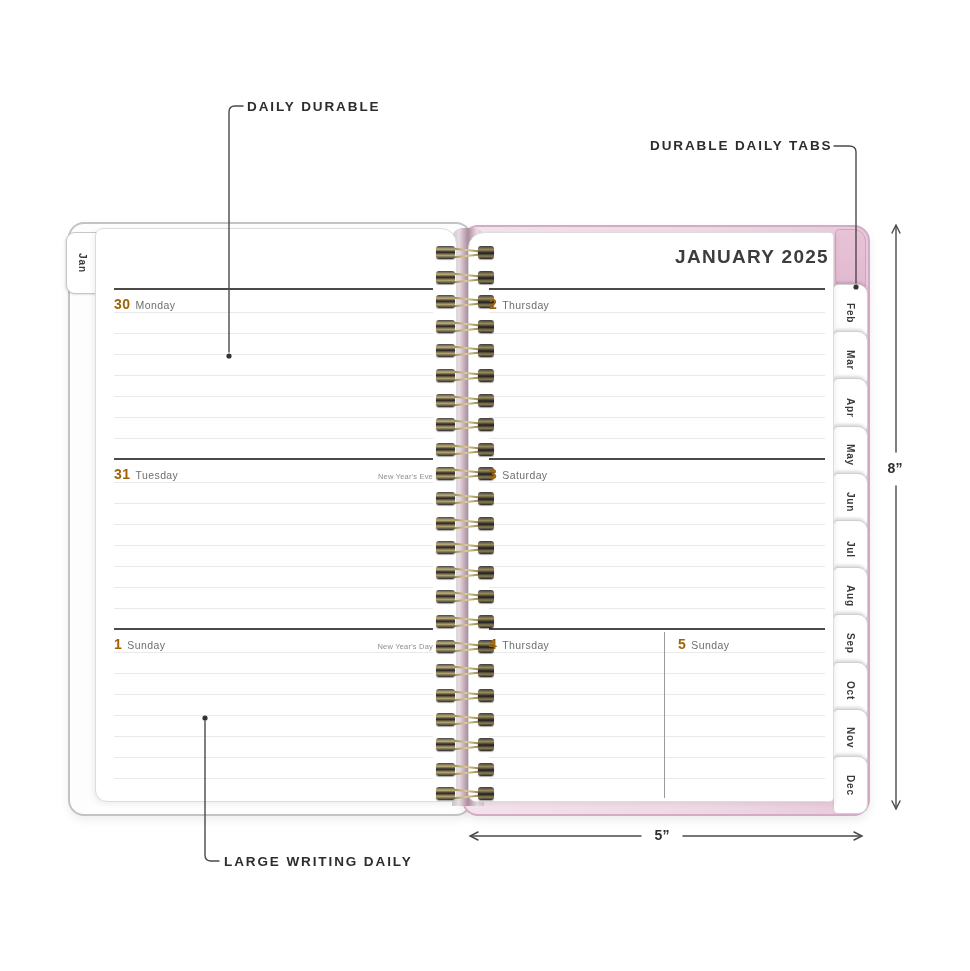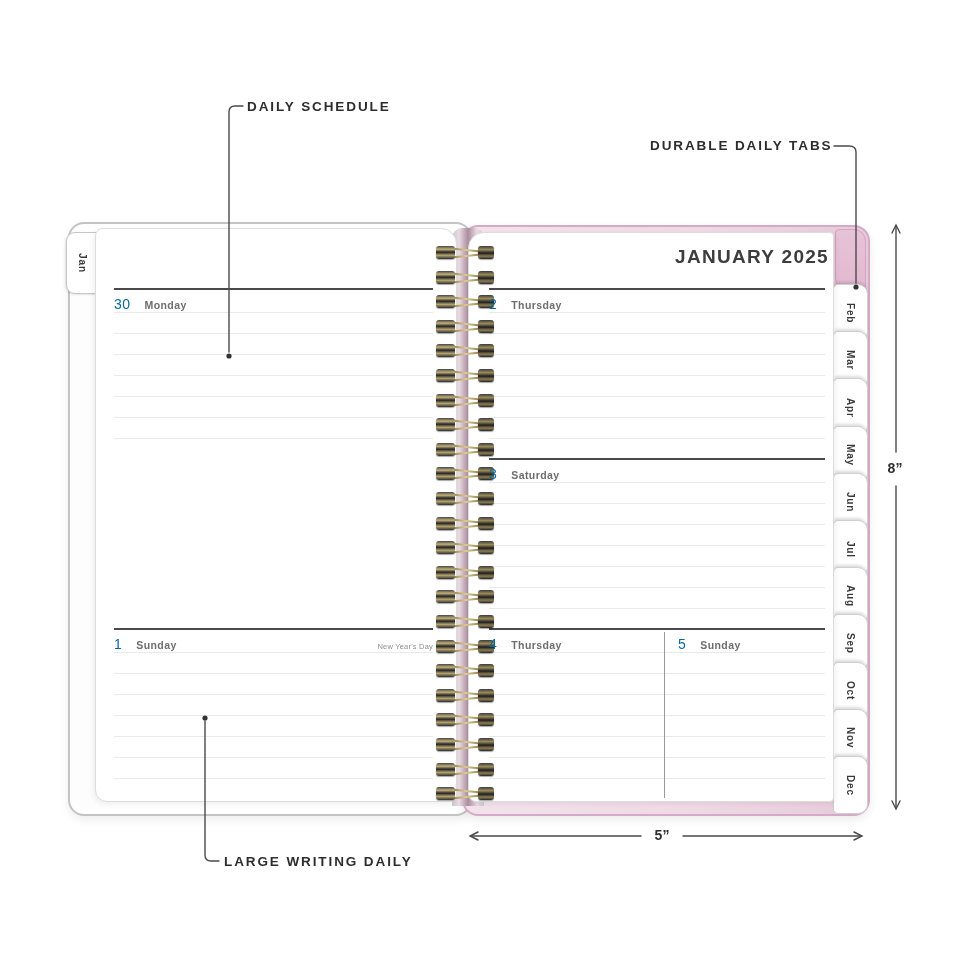--- a/index.html
+++ b/index.html
@@ -31,22 +31,22 @@
   .page-title{position:absolute;top:13px;font-size:19px;font-weight:bold;
     letter-spacing:1.3px;color:#3d3d3d;white-space:nowrap;}
   .page-left .page-title{left:18px;}
   .page-right .page-title{right:4px;}
 
   .day-blocks{position:absolute;left:18px;right:23px;top:59px;bottom:3px;}
   .page-right .day-blocks{left:20px;right:8px;top:55px;}
   .day-block{position:absolute;left:0;right:0;height:170px;border-top:2px solid #4a4a4a;}
   .day-head{position:relative;z-index:1;display:flex;align-items:baseline;
     padding-top:6px;height:20px;}
-  .day-num{font-size:14px;font-weight:normal;color:#0369a1;letter-spacing:.5px;}
-  .day-name{font-size:10.5px;color:#6e6e6e;margin-left:14px;letter-spacing:.4px;font-weight:bold;}
+  .day-num{font-size:14px;font-weight:bold;color:#a16207;letter-spacing:.5px;}
+  .day-name{font-size:10.5px;color:#6e6e6e;margin-left:5px;letter-spacing:.4px;}
   .day-note{margin-left:auto;font-size:7.5px;color:#8f8f8f;letter-spacing:.2px;}
   .rule-lines{position:absolute;left:0;right:0;top:2px;bottom:1px;z-index:0;
     background:repeating-linear-gradient(to bottom,
       transparent 0,transparent 20px,#e9e9e9 20px,#e9e9e9 21px);}
   .half{position:absolute;top:0;height:100%;}
   .half-sat{left:0;width:175px;}
   .half-sun{left:189px;right:0;}
   .split-divider{position:absolute;left:175px;top:2px;bottom:2px;width:1px;
     background:#9a9a9a;z-index:1;}
 
@@ -139,20 +139,28 @@
     <span>Jan</span>
   </div>
 
   <div class="page page-left">
     <div class="day-blocks" id="left-days">
         <div class="day-block" style="top: 0px;">
           <div class="rule-lines"></div>
           <div class="day-head">
             <span class="day-num">30</span>
             <span class="day-name">Monday</span>
+          </div>
+        </div>
+        <div class="day-block" style="top: 170px;">
+          <div class="rule-lines"></div>
+          <div class="day-head">
+            <span class="day-num">31</span>
+            <span class="day-name">Tuesday</span>
+            <span class="day-note">New Year's Eve</span>
           </div>
         </div>
         <div class="day-block" style="top: 340px;">
           <div class="rule-lines"></div>
           <div class="day-head">
             <span class="day-num">1</span>
             <span class="day-name">Sunday</span>
             <span class="day-note">New Year's Day</span>
           </div>
         </div>
@@ -346,18 +354,18 @@
       <path d="M 471 836 L 641 836 M 683 836 L 861 836"></path>
       <path d="M 478 832 L 470 836 L 478 840 M 854 832 L 862 836 L 854 840"></path>
     </g>
     <g fill="#333">
       <circle cx="229" cy="356" r="2.6"></circle>
       <circle cx="856" cy="287" r="2.6"></circle>
       <circle cx="205" cy="718" r="2.6"></circle>
     </g>
   </svg>
 
-  <div class="annotation ann-daily">DAILY SCHEDULE</div>
+  <div class="annotation ann-daily">DAILY DURABLE</div>
   <div class="annotation ann-mylar">DURABLE DAILY TABS</div>
   <div class="annotation ann-large">LARGE WRITING DAILY</div>
   <div class="dim-label dim-h">8”</div>
   <div class="dim-label dim-w">5”</div>
 </div>
 
 </body></html>

